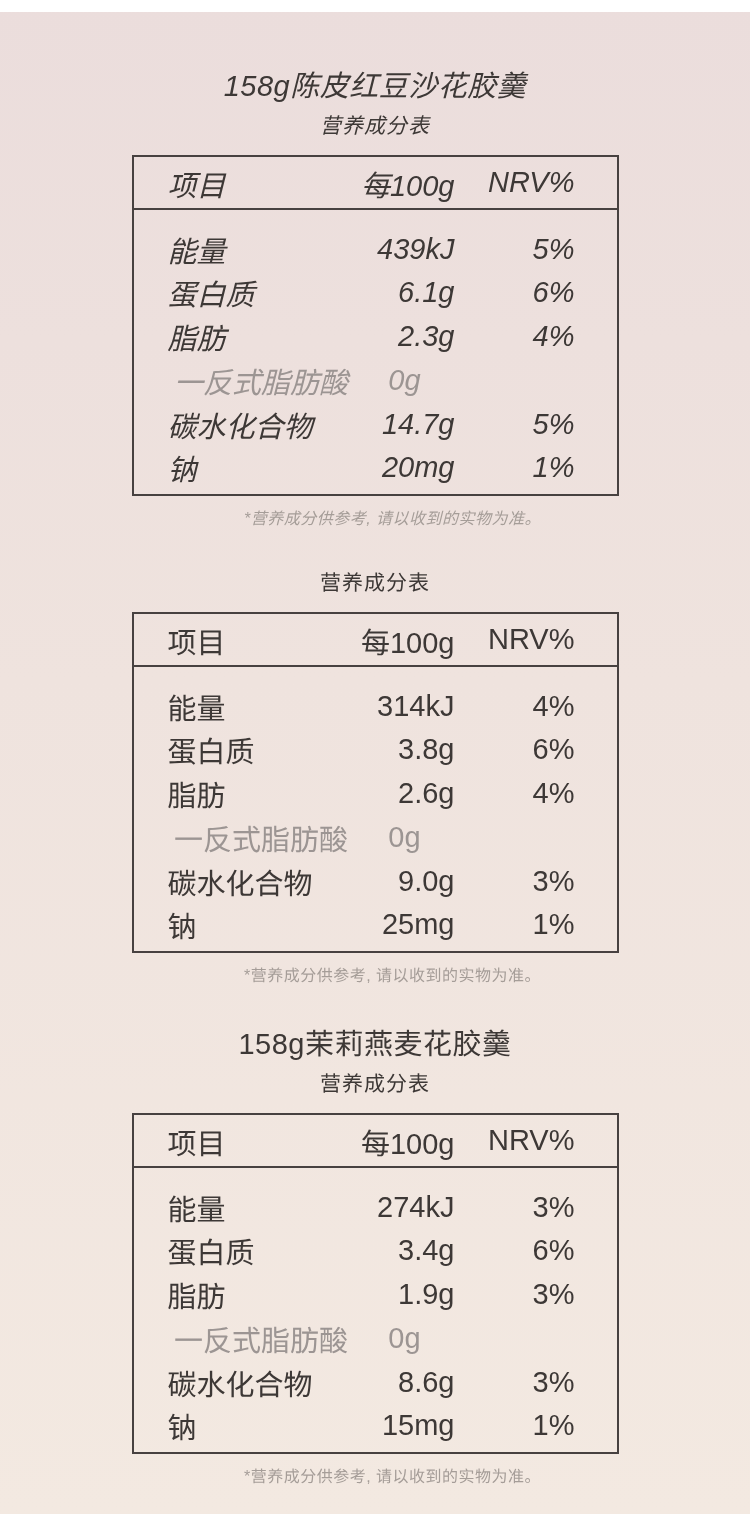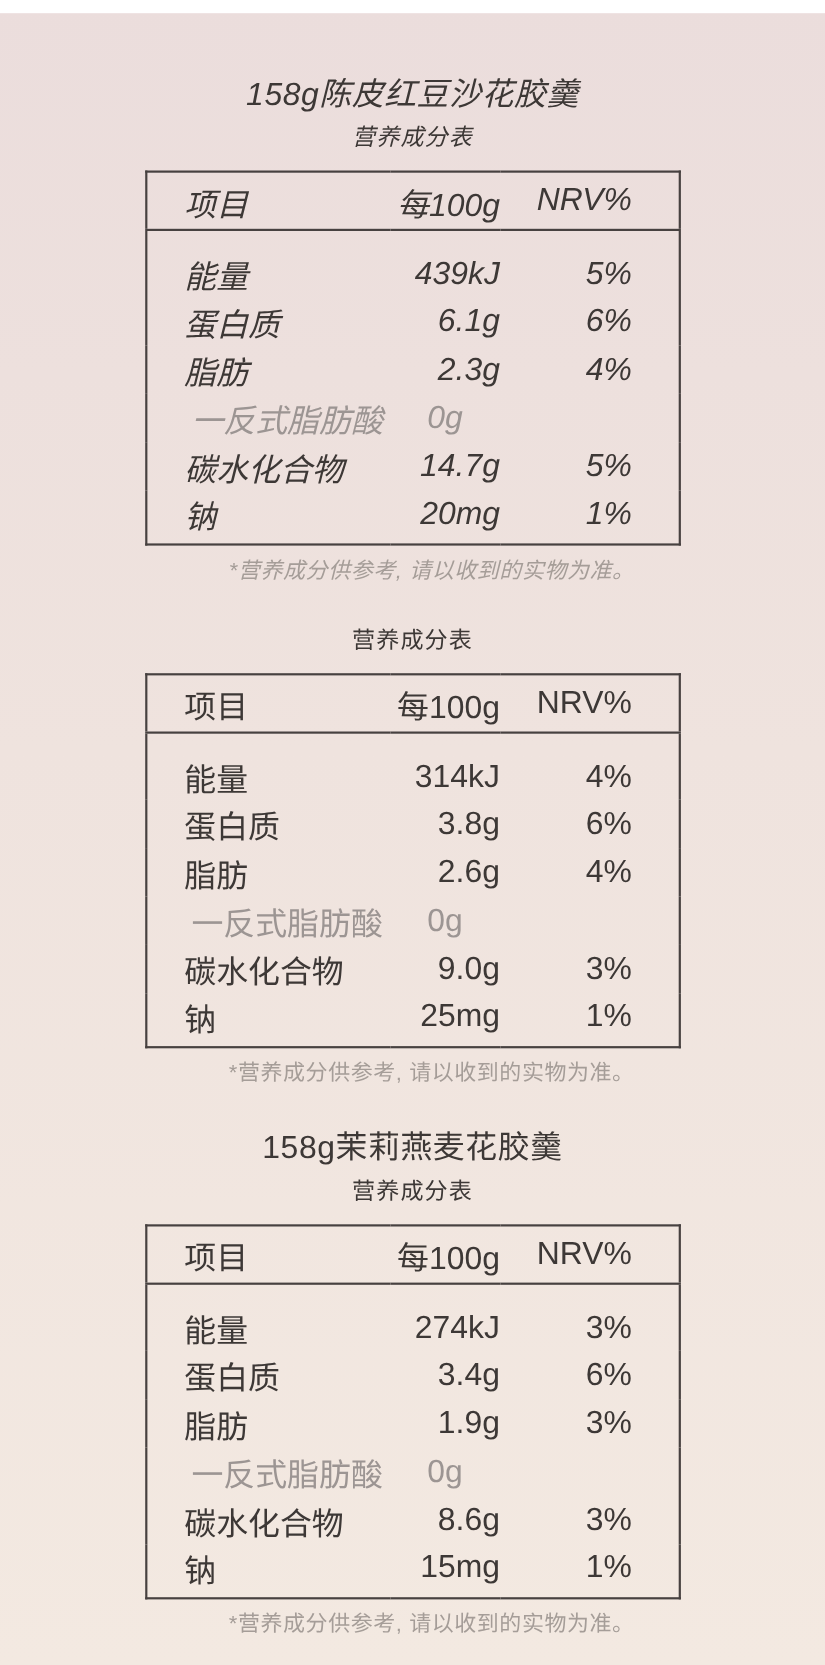--- a/index.html
+++ b/index.html
@@ -78,21 +78,21 @@
   }
   .body-row td { height: 44px; }
   .body-row:first-child td { padding-top: 18px; }
   .body-row:last-child td { padding-bottom: 6px; }
   .c-name { text-align: left; padding-left: 34px !important; }
   .c-val  { text-align: right; margin-left: 14px; }
   .c-nrv  { text-align: right; padding-right: 42px !important; margin-top: 40px; }
   tr.muted td { color: var(--muted); text-align: center; }
   .footnote {
     margin-top: 11px;
-    font-size: 20px;
+    font-size: 16px;
     line-height: 24px;
     letter-spacing: 0.5px;
     color: var(--footnote);
     text-align: right;
     margin-left: 35px;
   }
 </style>
 </head>
 <body>
 

